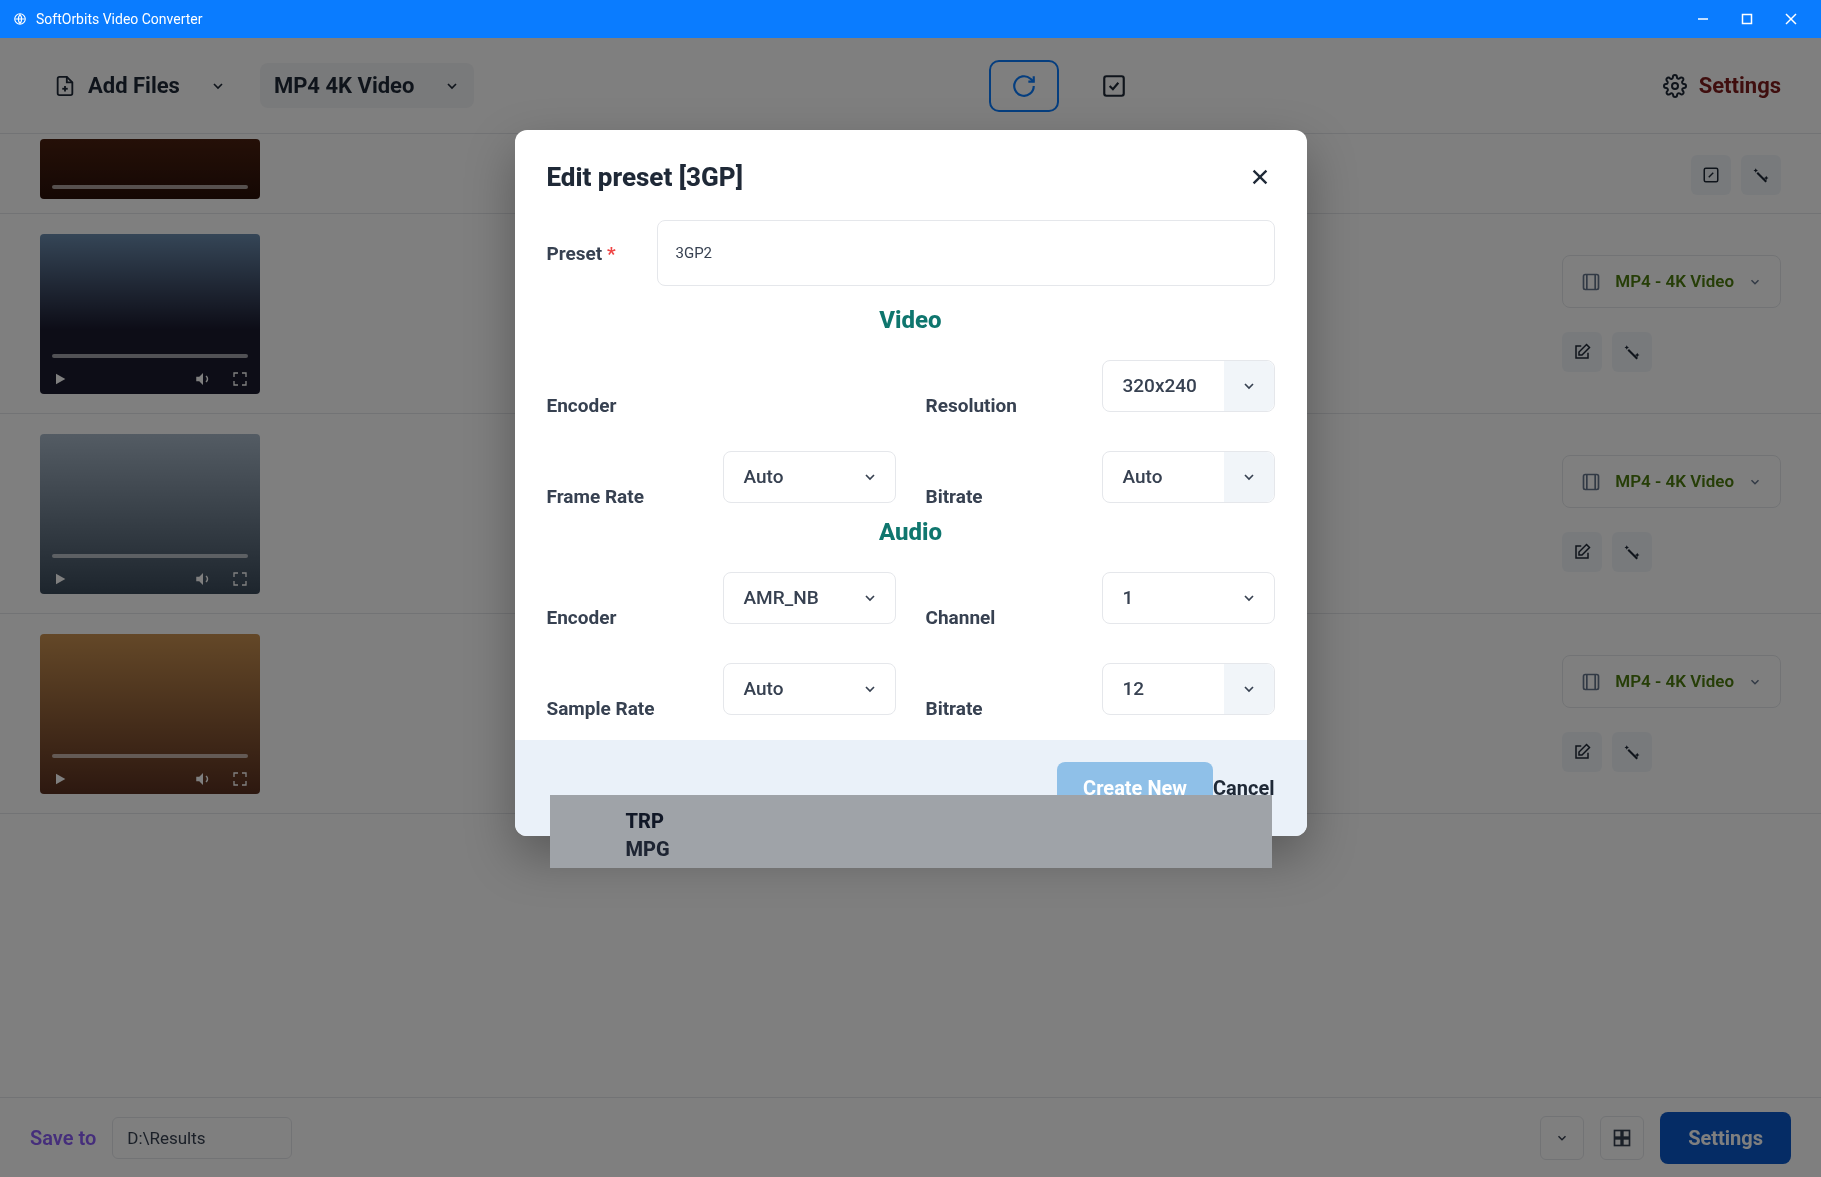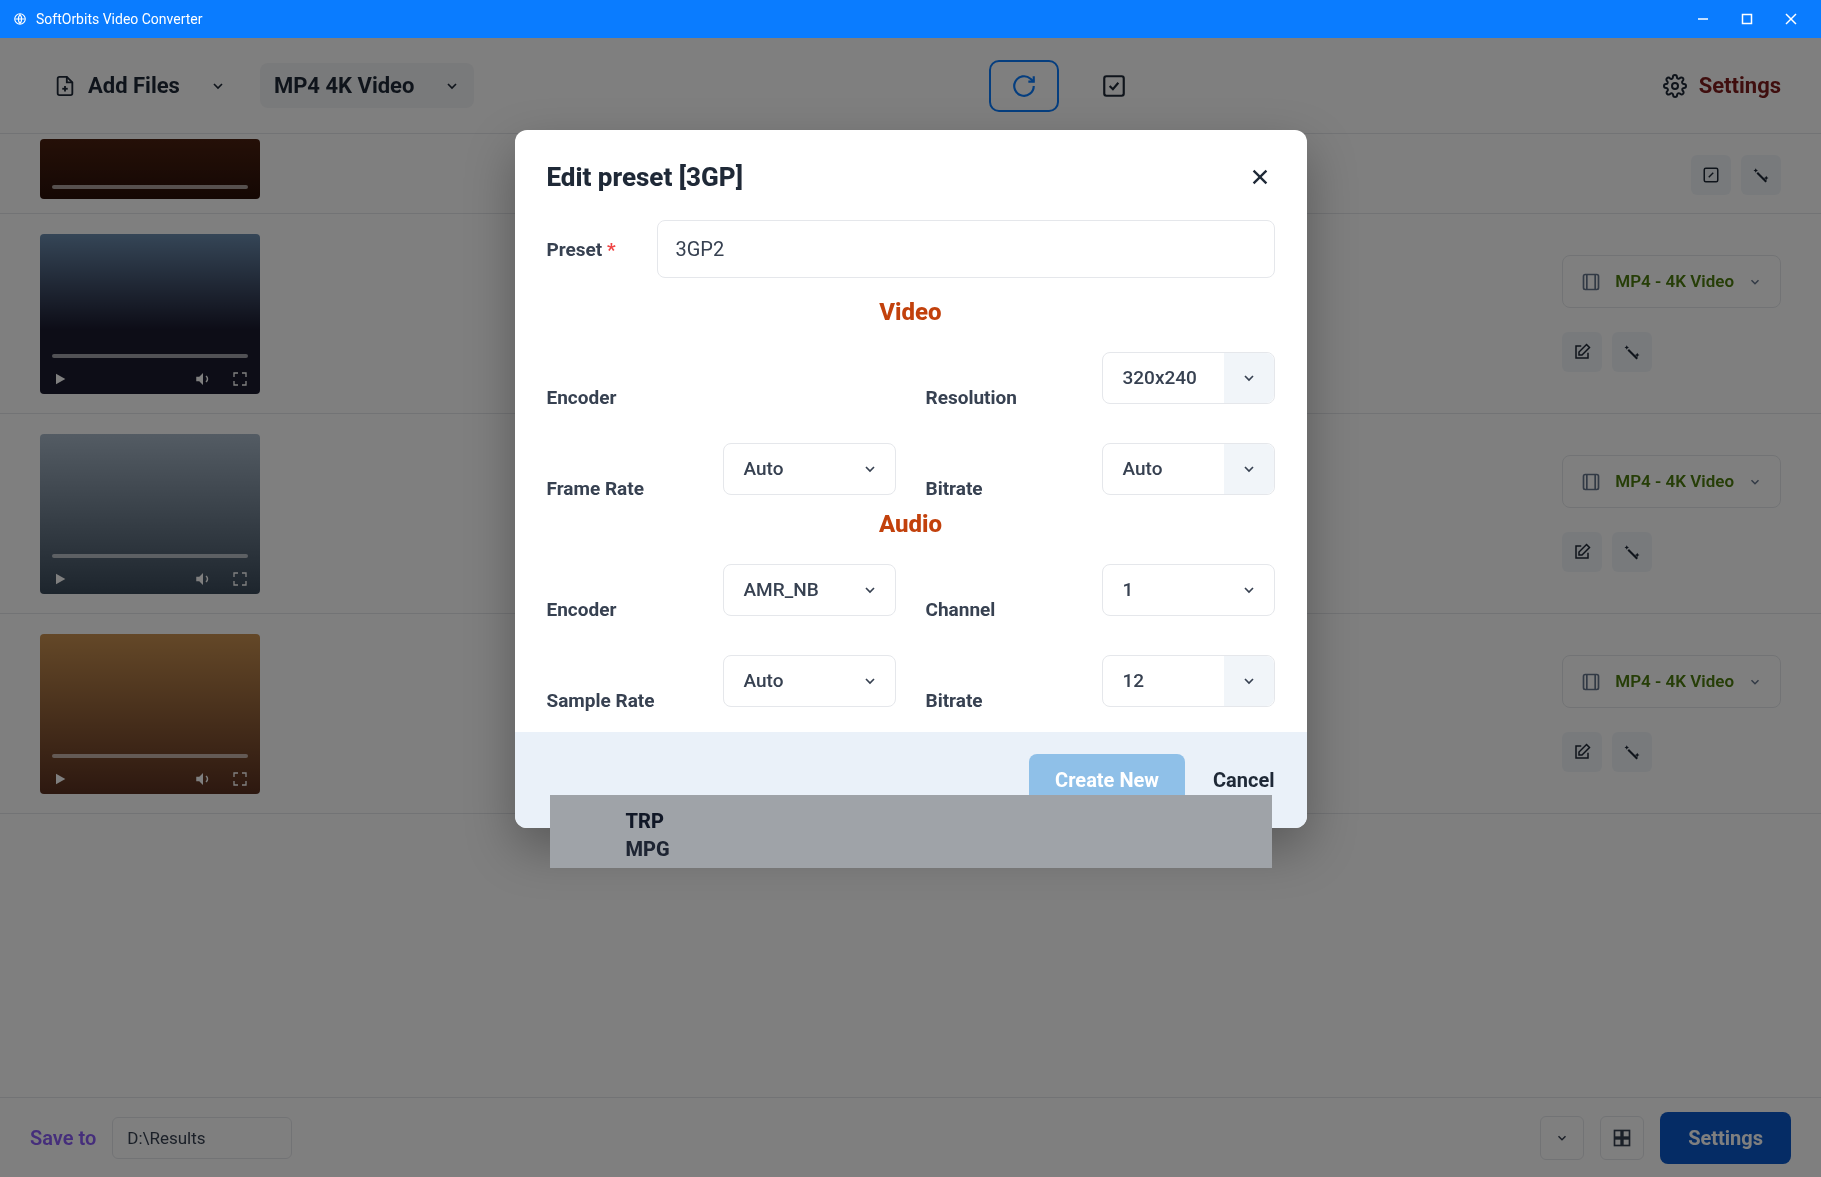--- a/index.html
+++ b/index.html
@@ -41,31 +41,31 @@
 
 .scrim { position:absolute; inset:0; background: rgba(0,0,0,0.5); top:38px; }
 
 .modal { position:absolute; top: 130px; left: 50%; transform: translateX(-50%); width: 792px; background:#fff; border-radius: 12px; box-shadow: 0 20px 50px rgba(0,0,0,0.3); display:flex; flex-direction:column; overflow:hidden; }
 .modal-header { display:flex; align-items:flex-start; padding: 32px 32px 0 32px; }
 .modal-title { font-size: 26px; font-weight: 800; color:#1f2937; flex:1; }
 .modal-close { cursor:pointer; color:#1f2937; padding:4px; }
 .modal-body { padding: 28px 32px 20px 32px; }
 .form-row { display:flex; align-items:center; margin-bottom: 20px; gap: 20px; }
 .form-label { width: 90px; font-size: 19px; font-weight: 700; color:#374151; }
-.form-input { flex:1; border:1px solid #e5e7eb; border-radius:8px; padding: 16px 18px; font-size: 20px; color:#374151; }
-.section-title { text-align:center; font-size: 24px; font-weight: 800; color:#c2410c; margin: 10px 0 20px; }
+.form-input { flex:1; border:1px solid #e5e7eb; border-radius:8px; padding: 23px 18px; font-size: 15px; color:#374151; }
+.section-title { text-align:center; font-size: 24px; font-weight: 800; color:#0f766e; margin: 10px 0 20px; }
 .grid2 { display:grid; grid-template-columns: 1fr 1fr; column-gap: 30px; row-gap: 28px; }
 .field { display:flex; align-items:center; gap: 16px; }
 .field-label { font-size: 19px; font-weight: 700; color:#374151; width: 160px; margin-top: 40px; }
 .select { flex:1; border:1px solid #e5e7eb; border-radius:8px; display:flex; align-items:center; padding: 0; height: 52px; }
 .select-value { flex:1; padding: 0 20px; font-size: 19px; color:#374151; font-weight:500; }
 .select-chev { width: 50px; height: 100%; display:flex; align-items:center; justify-content:center; color:#374151; }
 .select-chev.boxed { background:#f1f5f9; border-top-right-radius:8px; border-bottom-right-radius:8px; }
 .req { color:#ef4444; }
-.modal-footer { background:#eaf1f9; padding: 22px 32px; display:flex; justify-content:flex-end; gap: 28px; }
+.modal-footer { background:#eaf1f9; padding: 22px 32px; display:flex; justify-content:flex-end; }
 .btn-primary { background:#8fc0e8; color:#fff; font-weight:700; font-size:20px; padding: 14px 26px; border-radius:8px; border:none; cursor:pointer; }
 .btn-text { background:none; border:none; font-size:20px; font-weight:700; color:#1f2937; cursor:pointer; }
 
 .trp-strip { position:absolute; left: 50%; transform: translateX(-50%); width: 722px; background: #9fa3a8; color:#111827; top: calc(130px + 665px); height: 73px; padding: 14px 76px; font-weight:800; font-size:20px; display:flex; flex-direction:column; justify-content:space-between; }
 .trp-strip div:last-child { position:relative; bottom:-4px; }
 
 svg { display:block; }
 </style>
 </head>
 <body>

